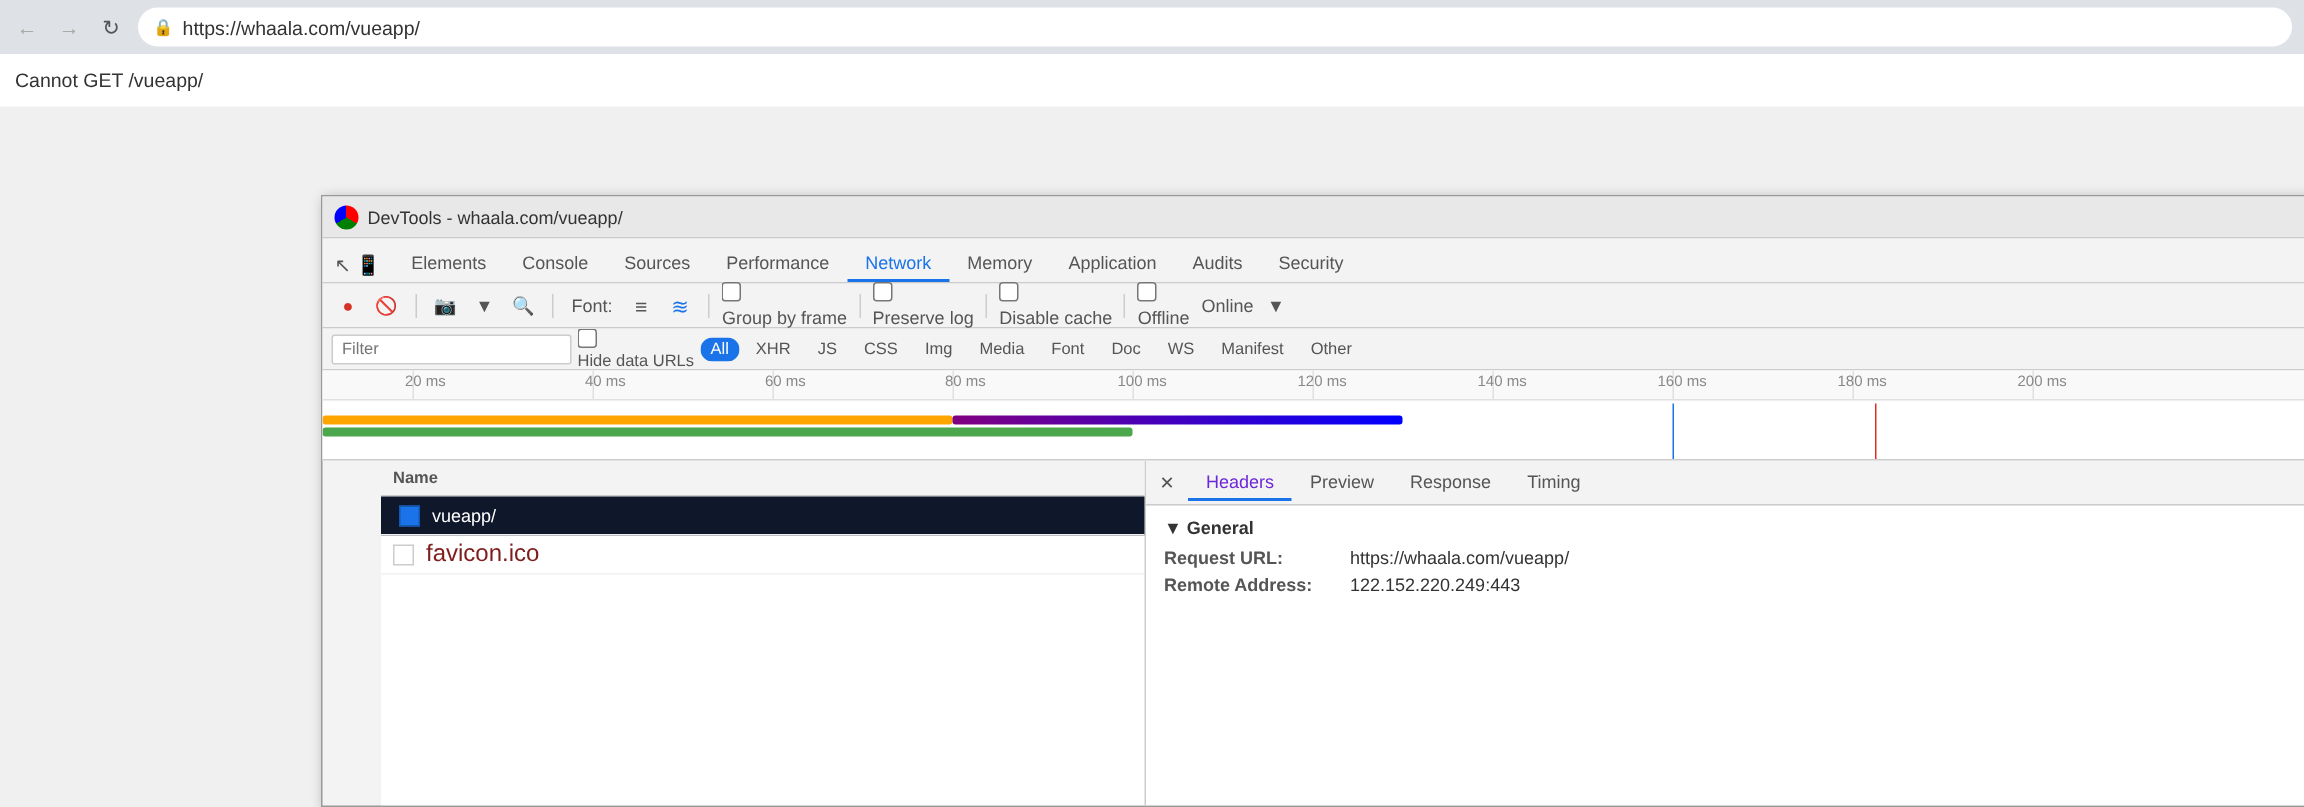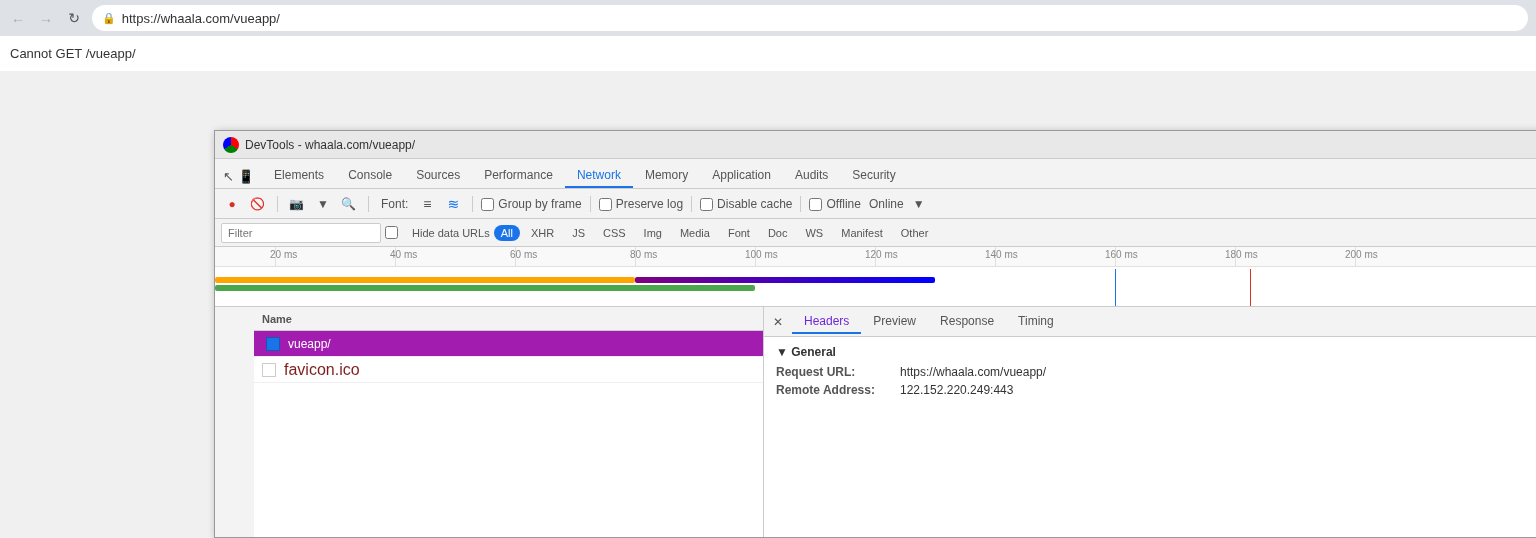--- a/index.html
+++ b/index.html
@@ -186,25 +186,26 @@
       background: #ccc;
       margin: 0 4px;
     }
     .toolbar-label {
       font-size: 12px;
       color: #555;
       margin: 0 4px;
     }
     .toolbar-checkbox {
       display: flex;
-      align-items: flex-end;
+      align-items: flex-start;
       gap: 4px;
       font-size: 12px;
       color: #555;
       cursor: pointer;
+      flex-direction: column;
     }
     .toolbar-checkbox input { cursor: pointer; }
 
     
     .devtools-filter {
       background: #f3f3f3;
       height: 28px;
       display: flex;
       align-items: center;
       padding: 0 6px;
@@ -215,24 +216,25 @@
       width: 160px;
       height: 20px;
       border: 1px solid #ccc;
       border-radius: 2px;
       padding: 0 6px;
       font-size: 11px;
       background: white;
     }
     .filter-checkbox {
       display: flex;
-      align-items: center;
-      gap: 14px;
+      align-items: flex-start;
+      gap: 3px;
       font-size: 11px;
       color: #555;
+      flex-direction: column;
     }
     .filter-btn {
       padding: 1px 6px;
       font-size: 11px;
       cursor: pointer;
       border-radius: 2px;
       border: 1px solid transparent;
       color: #555;
     }
     .filter-btn.active {
@@ -281,21 +283,21 @@
       height: 26px;
       display: flex;
       align-items: center;
       padding: 0 8px;
       gap: 8px;
       font-size: 12px;
       cursor: pointer;
       border-bottom: 1px solid #f0f0f0;
     }
     .network-list-item.selected {
-      background: #a21caf;
+      background: #0f172a;
       color: white;
       padding-left: 12px;
     }
     .item-icon {
       width: 14px;
       height: 14px;
       border: 1px solid #ccc;
       background: white;
       flex-shrink: 0;
     }

